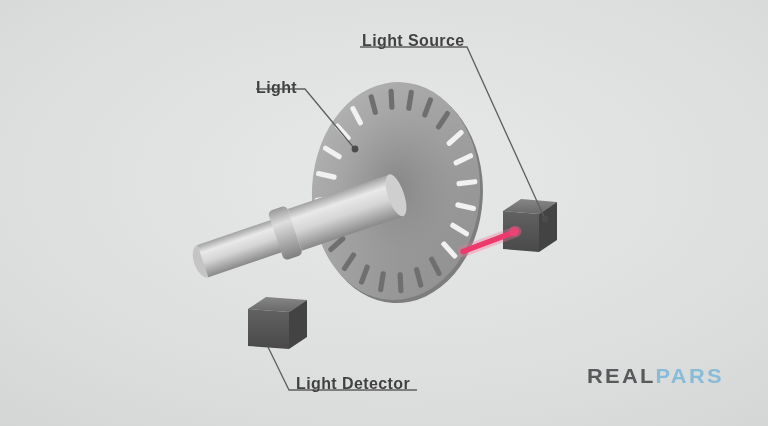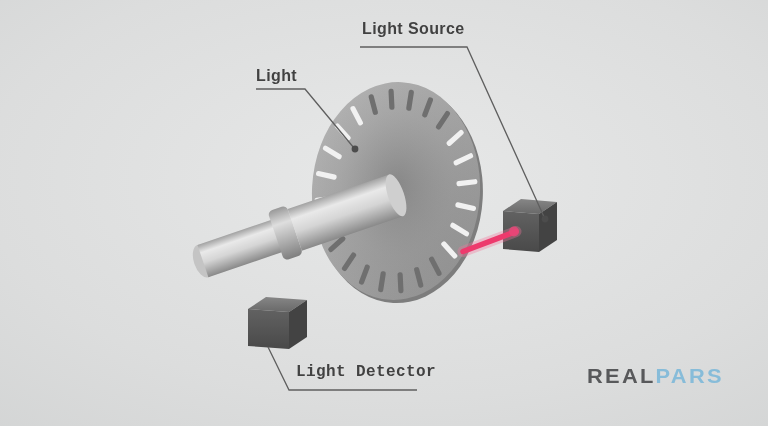--- a/index.html
+++ b/index.html
@@ -10,24 +10,25 @@
   .stage{
     position:relative;width:768px;height:426px;
     background:radial-gradient(ellipse 120% 115% at 52% 42%, #e7e8e8 0%, #dcdddd 45%, #cdcfcf 85%, #c4c6c6 100%);
   }
   .stage svg{position:absolute;left:0;top:0;}
   .diagram-label{
     position:absolute;
     font-size:16px;font-weight:bold;color:#414141;
     letter-spacing:0.4px;white-space:nowrap;
     text-shadow:0 0 1px rgba(255,255,255,0.4);
+    margin-top:12px;
   }
   #disk-label{left:256px;top:67px;}
   #light-source-label{left:362px;top:20px;}
-  #light-detector-label{left:296px;top:363px;font-family:Liberation Mono, monospace;}
+  #light-detector-label{left:296px;top:363px;}
   .logo{
     position:absolute;left:587px;top:364px;
     font-size:21px;font-weight:bold;letter-spacing:2.2px;
     transform:scaleX(1.04);transform-origin:left center;
     white-space:nowrap;
   }
   .logo .logo-real{color:#58595b;}
   .logo .logo-pars{color:#87bcd9;}
 </style>
 </head>

